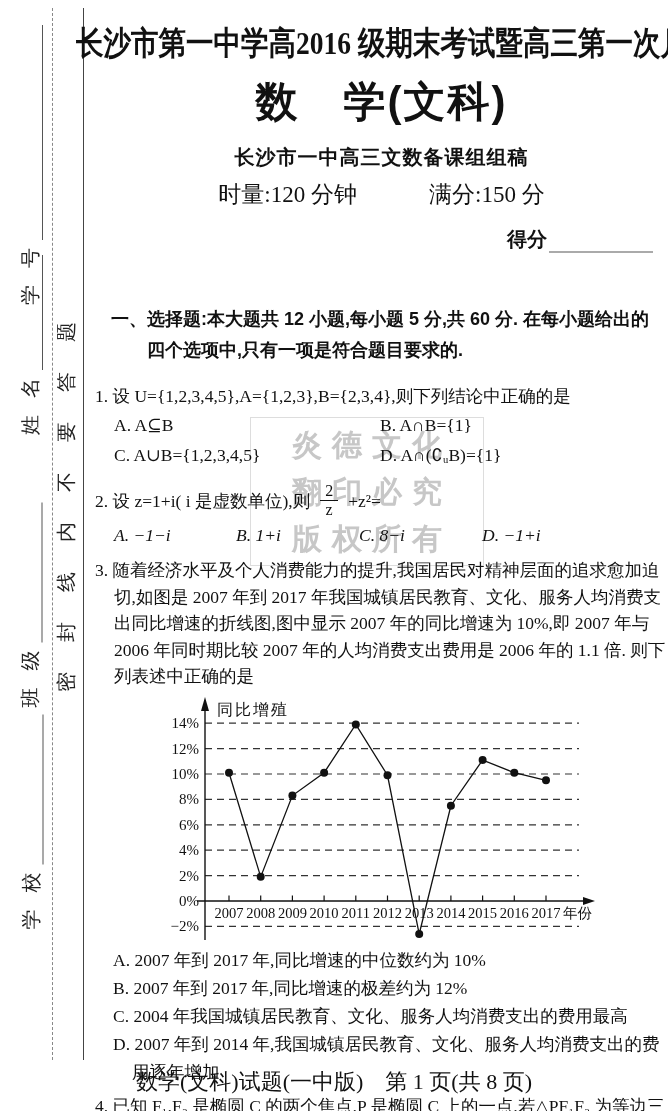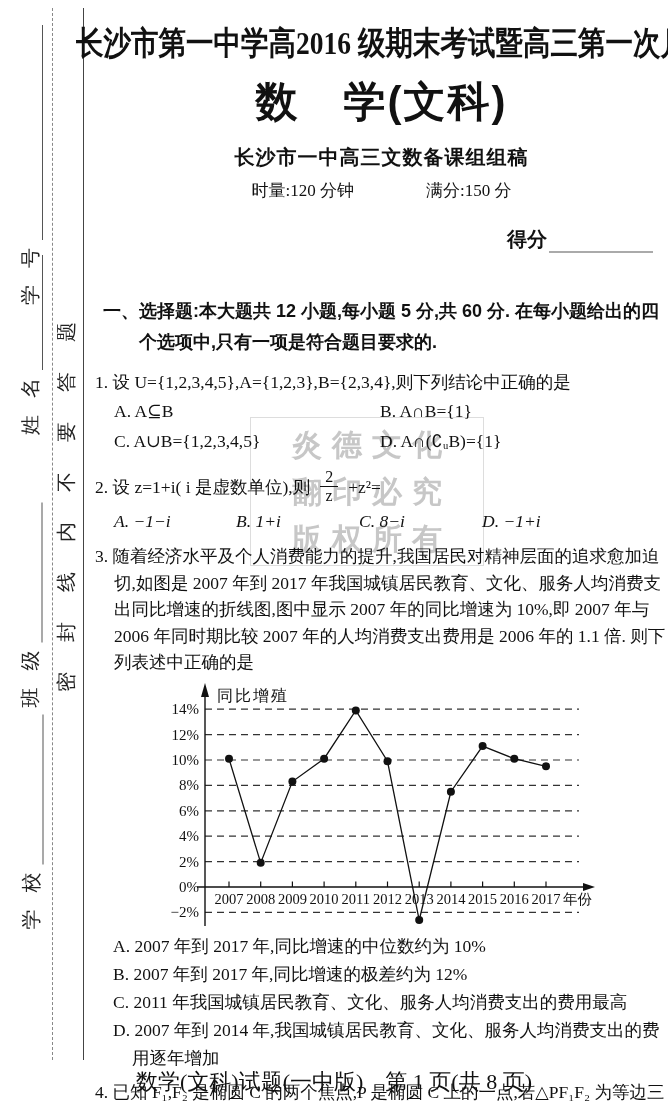--- a/index.html
+++ b/index.html
@@ -28,29 +28,29 @@
              font-size:30px;line-height:47px;letter-spacing:10px;}
   .watermark div{text-indent:10px;}
   
   .content{position:absolute;left:95px;top:0;width:573px;z-index:1;font-size:17.5px;}
   .exam-title{margin:22px 0 0 -19px;font-size:27.5px;font-weight:700;white-space:nowrap;
               transform:scaleY(1.18);transform-origin:top left;}
   .subject-title{margin:16px 0 0;text-align:center;font-size:42px;font-weight:700;
                  font-family:"Liberation Sans","DejaVu Sans",sans-serif;letter-spacing:2px;}
   .subtitle{margin:14px 0 0;text-align:center;font-size:20px;font-weight:700;
             font-family:"Liberation Sans","DejaVu Sans",sans-serif;letter-spacing:1px;}
-  .meta{margin-top:8px;display:flex;justify-content:center;gap:72px;font-size:17px;}
+  .meta{margin-top:8px;display:flex;justify-content:center;gap:72px;font-size:23px;}
   .score-line{position:absolute;top:226px;left:412px;display:flex;align-items:flex-end;
               font-size:20px;font-weight:700;
               font-family:"Liberation Sans","DejaVu Sans",sans-serif;}
   .score-blank{width:104px;height:22px;border-bottom:2px solid #aaa;margin-left:2px;}
   .qblock{position:absolute;top:288px;left:0;width:573px;}
   .section-heading{font-weight:700;font-size:18px;line-height:31px;
                    font-family:"Liberation Sans","DejaVu Sans",sans-serif;
-                   padding-left:36px;text-indent:-36px;margin:8px;}
+                   padding-left:36px;text-indent:-36px;margin:16px;}
   .stem{padding-left:19px;text-indent:-19px;line-height:28px;margin-top:10px;}
   .opt-grid{display:flex;flex-wrap:wrap;padding-left:19px;line-height:30px;}
   .opt-grid span.half{width:266px;}
   .q2-stem{display:flex;align-items:center;margin-top:12px;line-height:30px;gap:6px;}
   .frac{display:inline-flex;flex-direction:column;align-items:center;font-size:16px;
         line-height:18px;margin:0 4px;}
   .frac .num{border-bottom:1.2px solid #111;padding:0 5px;}
   .opt-row4{display:flex;padding-left:19px;line-height:32px;font-style:italic;}
   .opt-row4 span:nth-child(1){width:122px;}
   .opt-row4 span:nth-child(2){width:123px;}
@@ -197,21 +197,21 @@
             <circle cx="297.9" cy="111.75" r="4" fill="#111111"></circle>
             <circle cx="329.6" cy="66.03" r="4" fill="#111111"></circle>
             <circle cx="361.3" cy="78.73000000000002" r="4" fill="#111111"></circle>
             <circle cx="393" cy="86.35000000000001" r="4" fill="#111111"></circle>
           </svg>
       </div>
 
       <div class="q3-options">
         <div>A. 2007 年到 2017 年,同比增速的中位数约为 10%</div>
         <div>B. 2007 年到 2017 年,同比增速的极差约为 12%</div>
-        <div>C. 2011 年我国城镇居民教育、文化、服务人均消费支出的费用最高</div>
+        <div>C. 2004 年我国城镇居民教育、文化、服务人均消费支出的费用最高</div>
         <div>D. 2007 年到 2014 年,我国城镇居民教育、文化、服务人均消费支出的费用逐年增加</div>
       </div>
 
       <div class="q4-stem">4. 已知 F₁,F₂ 是椭圆 C 的两个焦点,P 是椭圆 C 上的一点,若△PF₁F₂ 为等边三角形,则 C 的离心率为</div>
 
     </div>
   </div>
 
   <div class="footer">数学(文科)试题(一中版)　第 1 页(共 8 页)</div>
 

